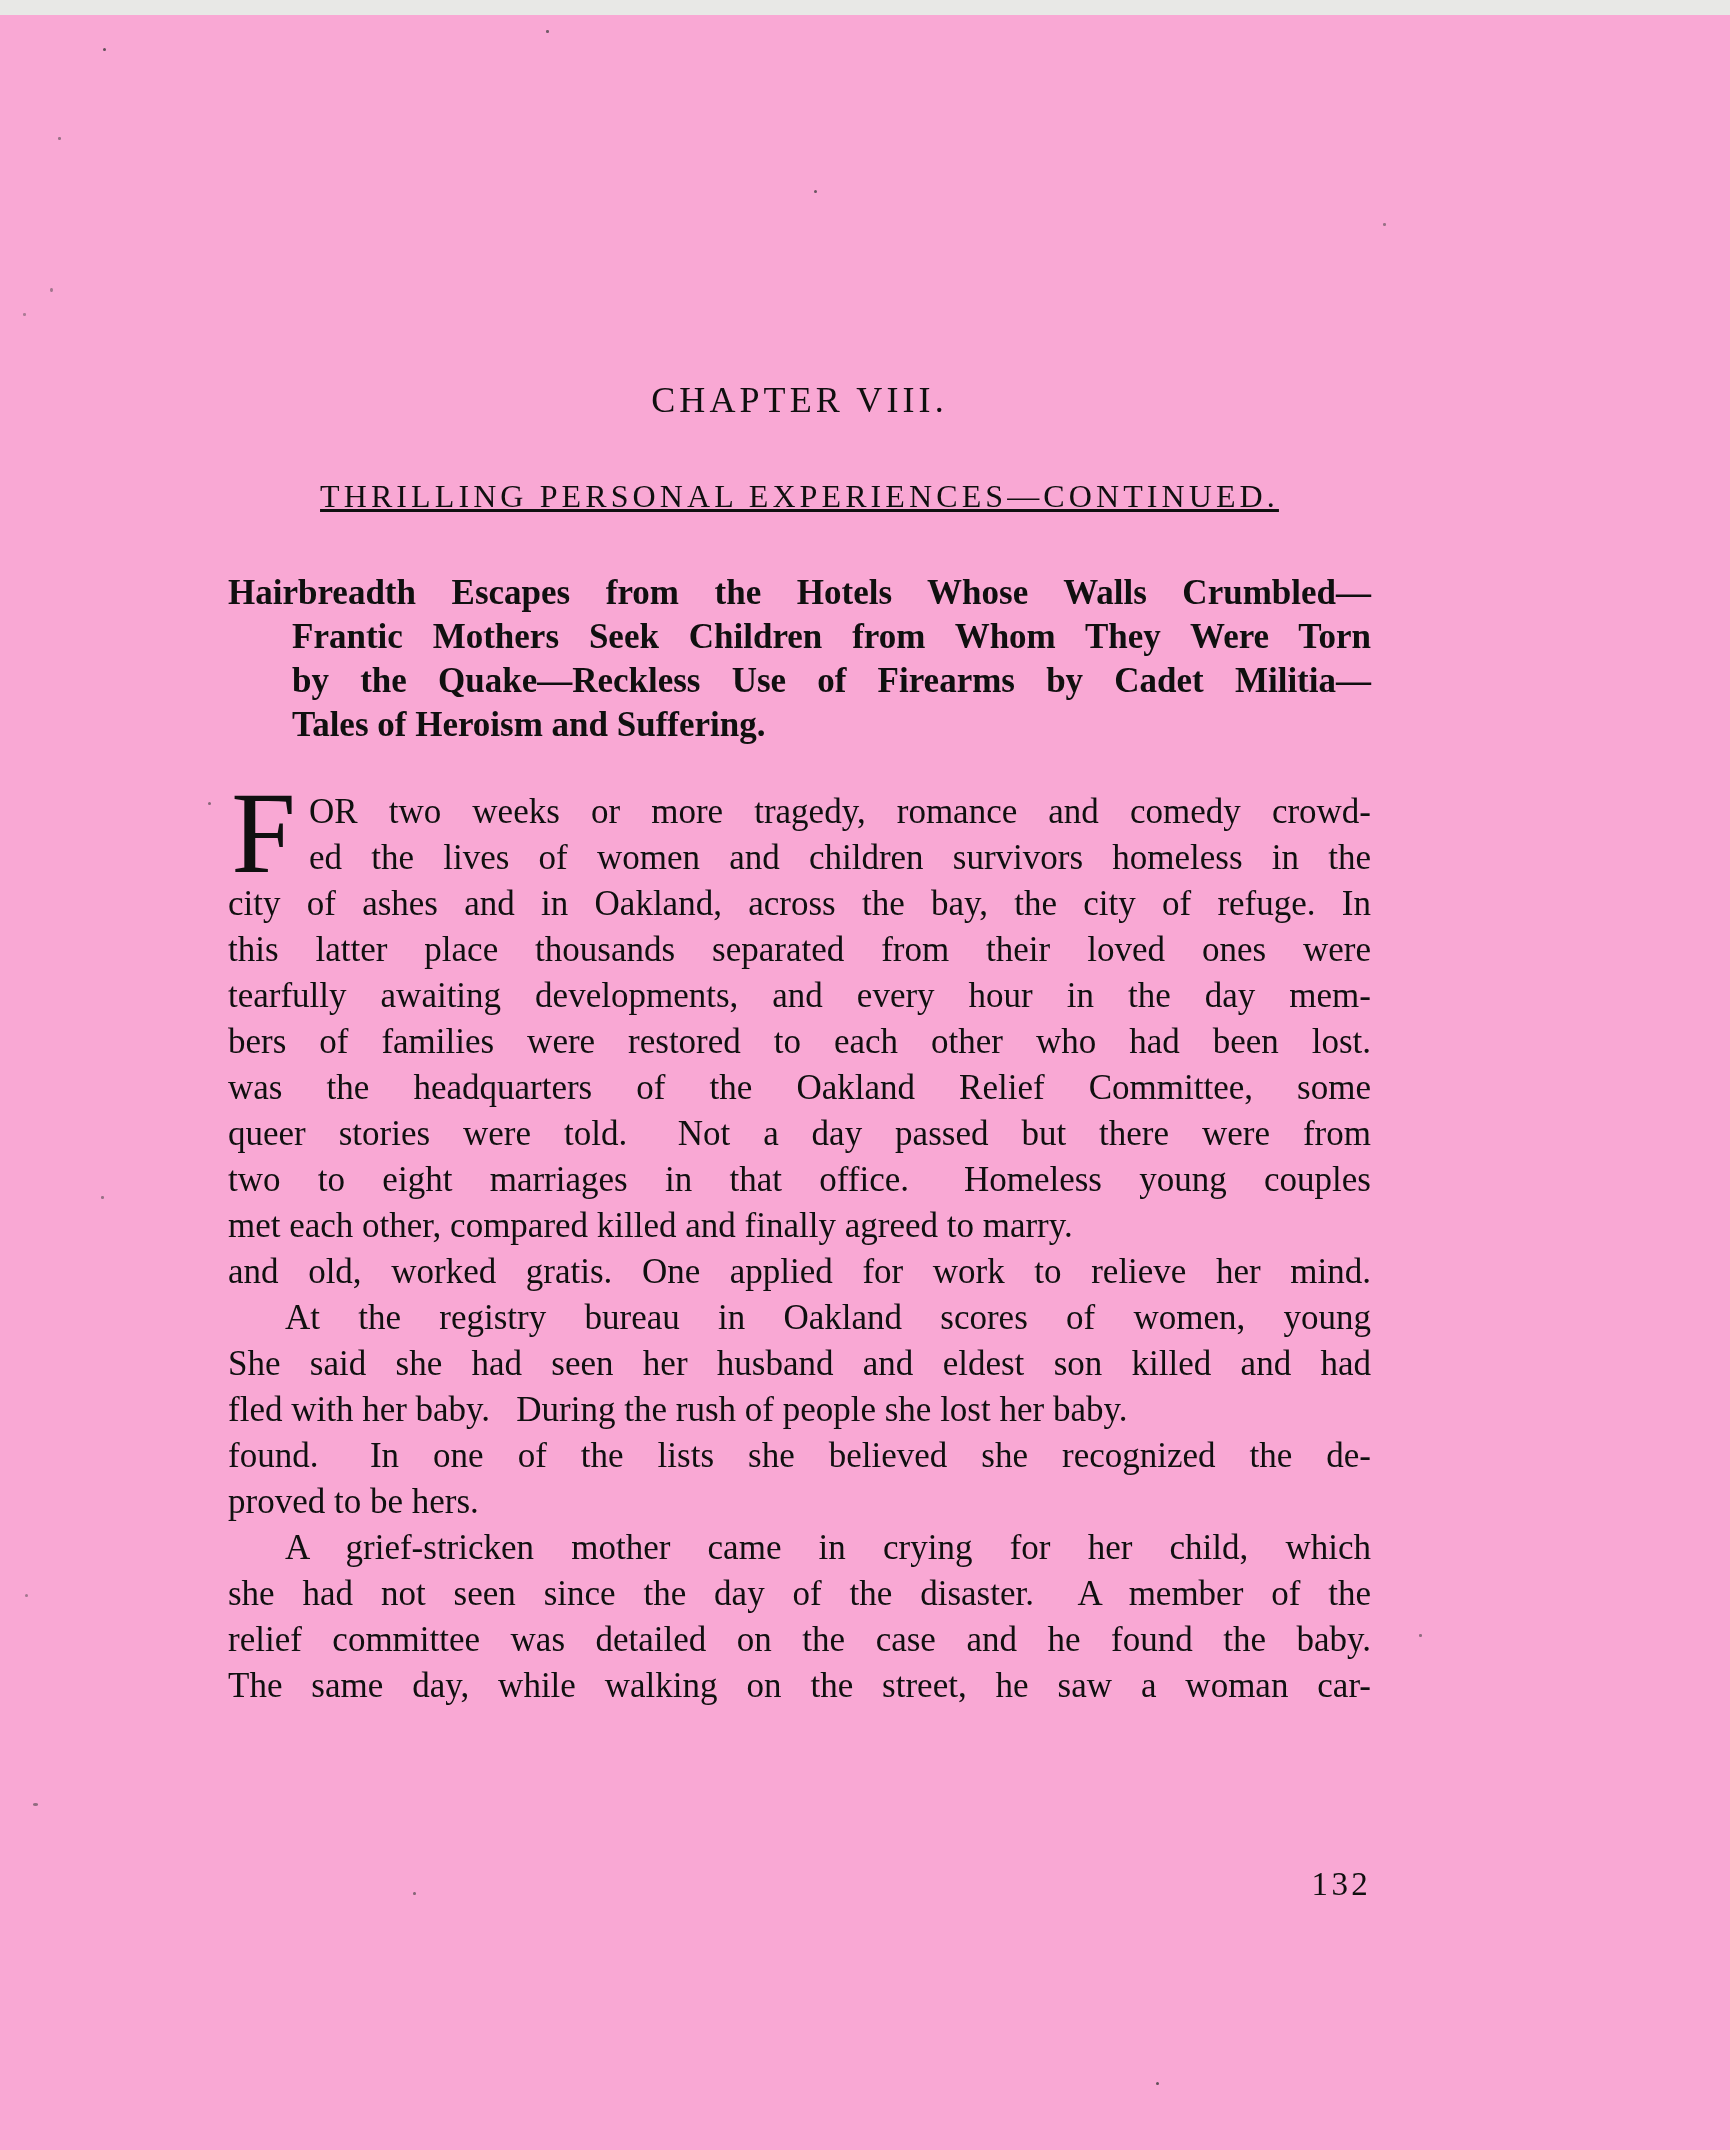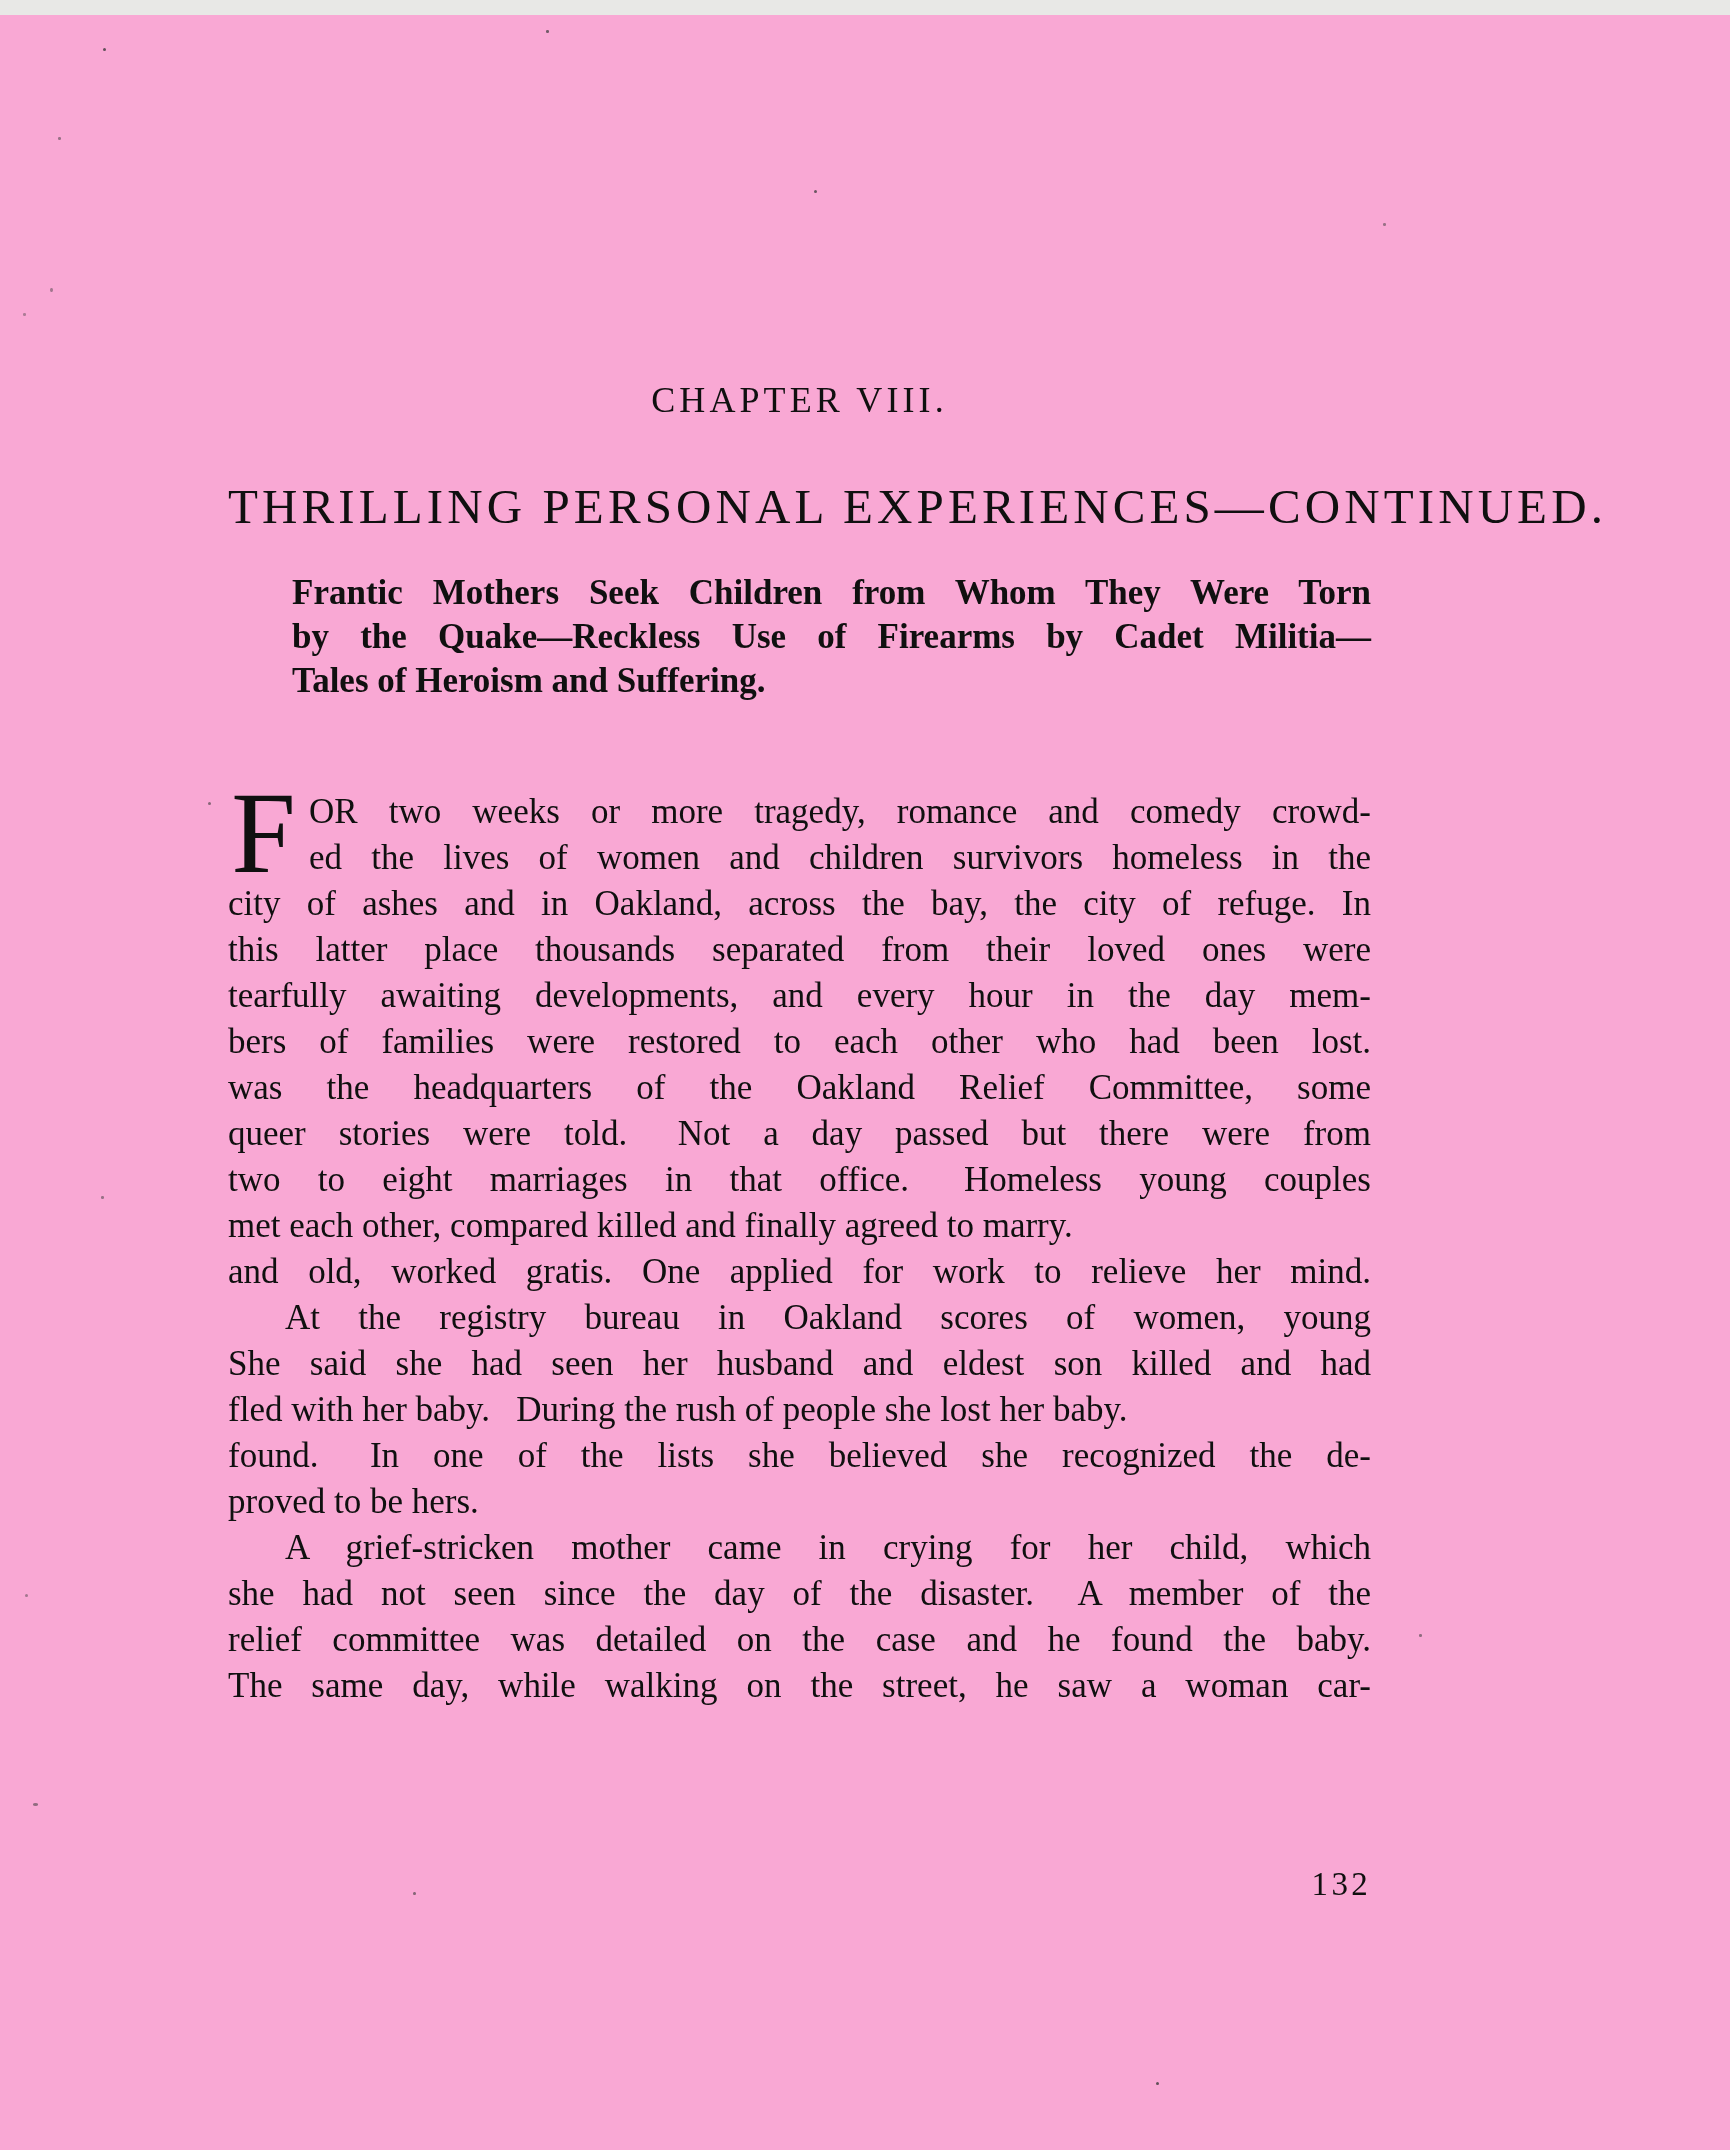--- a/index.html
+++ b/index.html
@@ -13,22 +13,24 @@
     overflow:hidden;
   }
   .chapter-title{
     position:absolute;left:228px;width:1143px;top:364px;
     text-align:center;
     font-size:36px;letter-spacing:4.1px;
     font-family:"Liberation Serif", serif;
   }
   .section-title{
     position:absolute;left:228px;width:1143px;top:463px;
-    font-size:49px;letter-spacing:4.1px;
+    text-align:center;
+    font-size:32px;letter-spacing:4.1px;
     white-space:nowrap;
+    text-decoration:underline;
   }
   .summary{
     position:absolute;left:228px;width:1143px;top:556px;
     font-weight:bold;
     font-size:35px;line-height:44px;
   }
   .summary-line{ text-align:justify; text-align-last:left; }
   .summary-line.fill{ text-align-last:justify; }
   .summary-line.indent{ padding-left:64px; }
   .body-text{
@@ -72,20 +74,21 @@
 </head>
 <body>
 
 <div class="page">
 
   <div class="chapter-title">CHAPTER VIII.</div>
 
   <div class="section-title">THRILLING PERSONAL EXPERIENCES—CONTINUED.</div>
 
   <div class="summary">
+      <div class="summary-line fill">Hairbreadth Escapes from the Hotels Whose Walls Crumbled—</div>
       <div class="summary-line indent fill">Frantic Mothers Seek Children from Whom They Were Torn</div>
       <div class="summary-line indent fill">by the Quake—Reckless Use of Firearms by Cadet Militia—</div>
       <div class="summary-line indent">Tales of Heroism and Suffering.</div>
     </div>
 
   <div class="body-text">
       <div class="para">
         <span class="dropcap">F</span>
         <div class="line fill">OR two weeks or more tragedy, romance and comedy crowd-</div>
         <div class="line fill">ed the lives of women and children survivors homeless in the</div>

